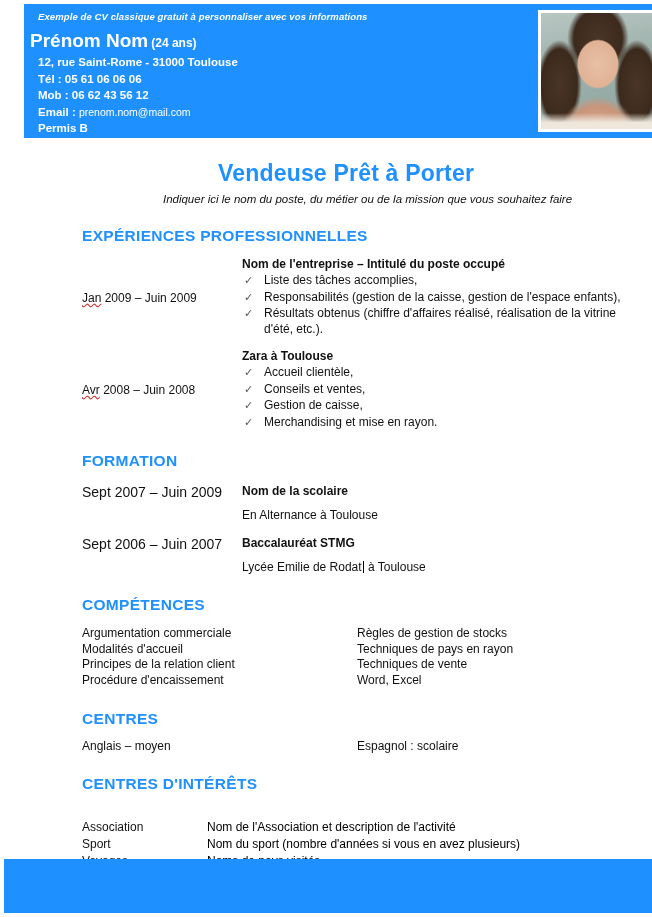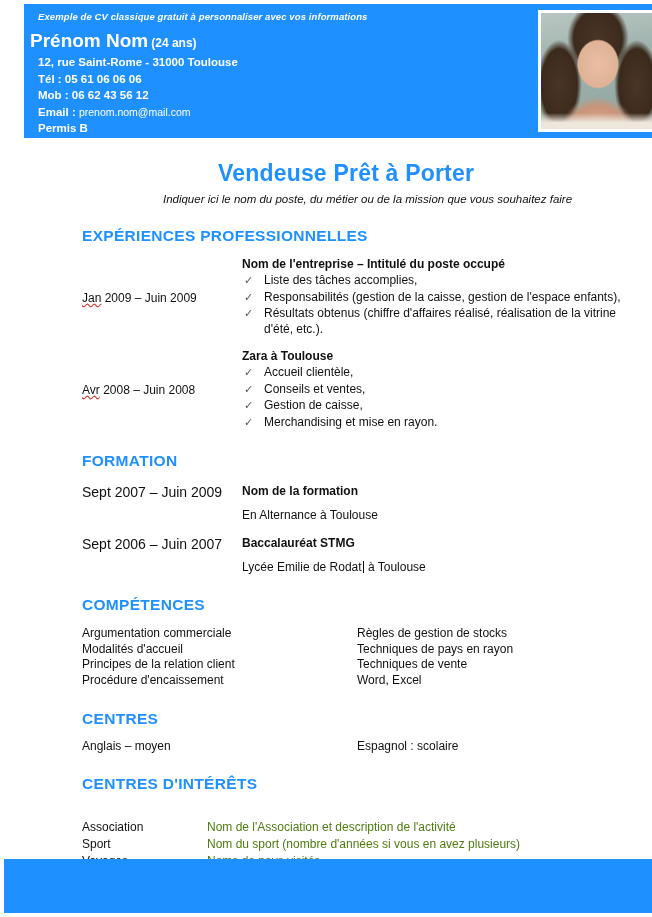--- a/index.html
+++ b/index.html
@@ -244,21 +244,21 @@
   }
   .int-label {
     width: 125px;
     flex: 0 0 125px;
     font-size: 12px;
     color: #111111;
   }
   .int-val {
     flex: 1;
     font-size: 12px;
-    color: #4d7c0f;
+    color: #000000;
   }
   .int-list { margin-top: 27px; }
 
   .footer-bar {
     position: absolute;
     left: 4px;
     right: 4px;
     bottom: 4px;
     height: 54px;
     background: #1e90ff;
@@ -333,21 +333,21 @@
         </div>
       </div>
     </div>
 
     <div class="section">
       <div class="section-title">FORMATION</div>
 
       <div class="form-row">
         <div class="form-date">Sept 2007 – Juin 2009</div>
         <div class="form-body">
-          <div class="form-title">Nom de la formation</div>
+          <div class="form-title">Nom de la scolaire</div>
           <div class="form-sub">En Alternance à Toulouse</div>
         </div>
       </div>
 
       <div class="form-row">
         <div class="form-date">Sept 2006 – Juin 2007</div>
         <div class="form-body">
           <div class="form-title">Baccalauréat STMG</div>
           <div class="form-sub"><span>Lycée Emilie de Rodat</span><span class="caret"></span><span> à Toulouse</span></div>
         </div>

